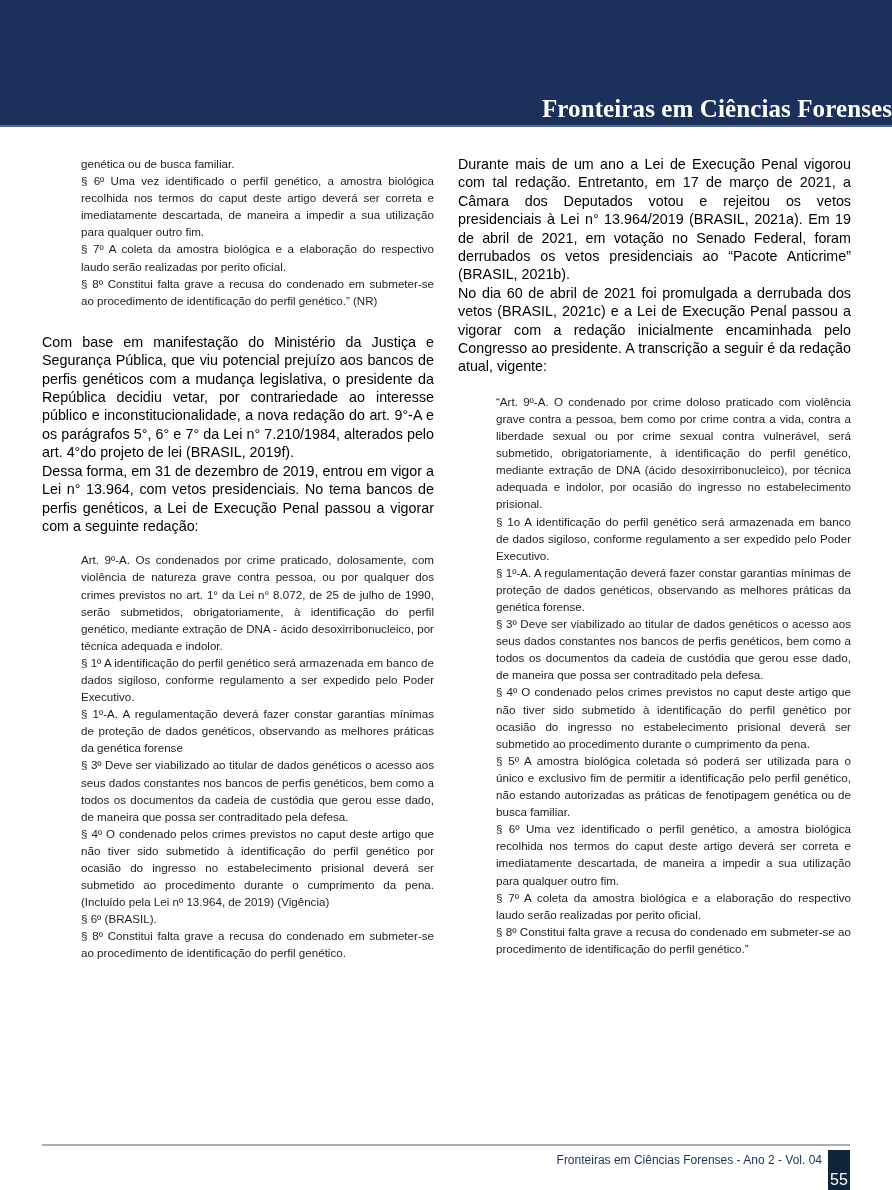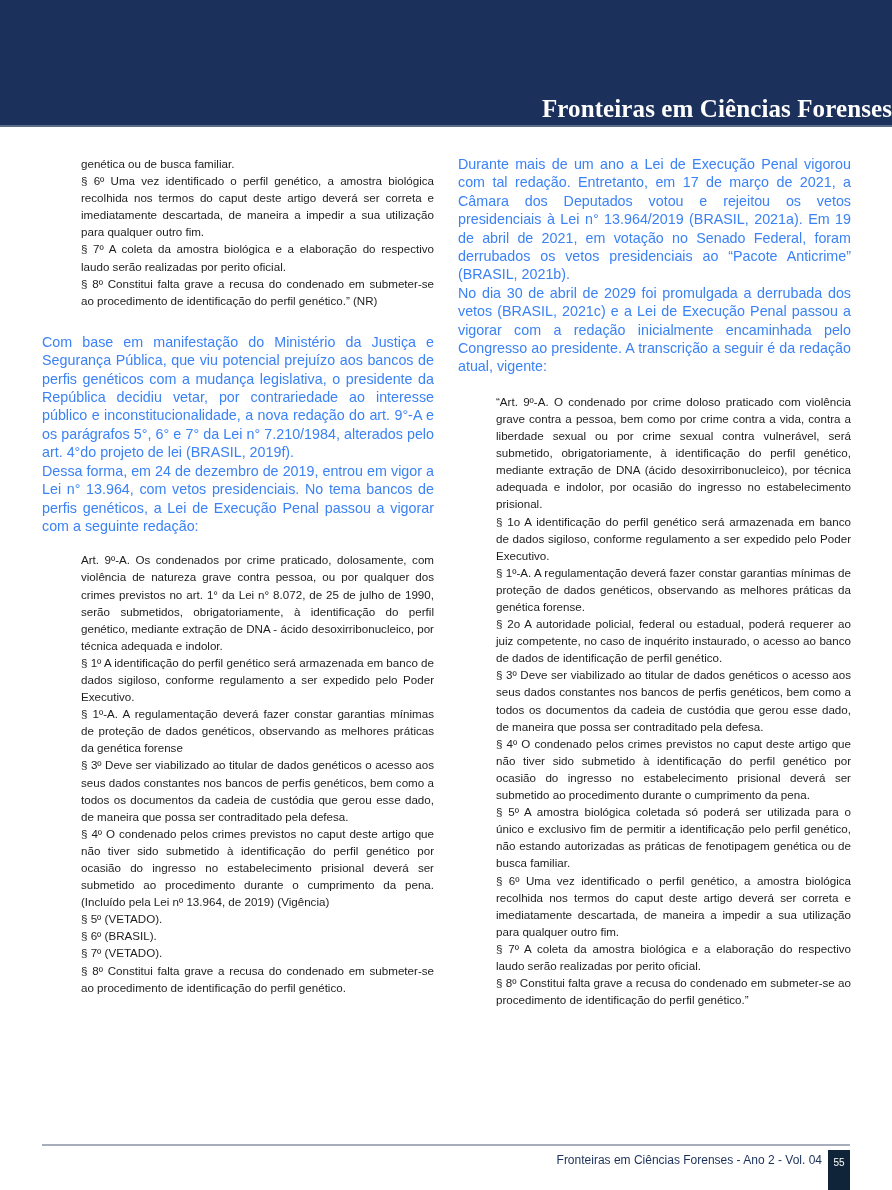--- a/index.html
+++ b/index.html
@@ -23,86 +23,83 @@
     .col-right { left: 458px; width: 393px; }
 
     .quote {
       font-size: 11.6px; line-height: 17.1px; text-align: justify; color: #1d1d1d;
     }
     .col-left .quote { margin-left: 39px; }
     .col-right .quote { margin-left: 38px; }
     .quote p { margin: 0; }
 
     .body-text {
-      font-size: 14.3px; line-height: 18.4px; text-align: justify; color: #3b82f6;
+      font-size: 14.3px; line-height: 18.4px; text-align: justify; color: #000000;
     }
     .body-text p { margin: 0; }
 
     .gap-a { height: 24px; }
     .gap-b { height: 16px; }
     .gap-c { height: 17px; }
 
     .footer-rule {
       position: absolute; left: 42px; top: 1144px; width: 808px; height: 2px;
       background: #a7adbb;
     }
     .footer-text {
       position: absolute; right: 70px; top: 1153px;
       font-size: 12px; color: #1b305a;
     }
     .page-box {
       position: absolute; left: 828px; top: 1150px; width: 22px; height: 40px;
-      background: #0f2438; color: #ffffff; font-size: 10px;
-      text-align: center; padding-top: 7px;
+      background: #0f2438; color: #ffffff; font-size: 16px;
+      text-align: center; padding-top: 21px;
     }
   </style>
 </head>
 <body>
 
 <div class="header">
   <div class="header-title">Fronteiras em Ciências Forenses</div>
 </div>
 
 <div class="col col-left">
   <div class="quote">
     <p>genética ou de busca familiar.</p>
     <p>§ 6º Uma vez identificado o perfil genético, a amostra biológica recolhida nos termos do caput deste artigo deverá ser correta e imediatamente descartada, de maneira a impedir a sua utilização para qualquer outro fim.</p>
     <p>§ 7º A coleta da amostra biológica e a elaboração do respectivo laudo serão realizadas por perito oficial.</p>
     <p>§ 8º Constitui falta grave a recusa do condenado em submeter-se ao procedimento de identificação do perfil genético.” (NR)</p>
   </div>
   <div class="gap-a"></div>
   <div class="body-text">
     <p>Com base em manifestação do Ministério da Justiça e Segurança Pública, que viu potencial prejuízo aos bancos de perfis genéticos com a mudança legislativa, o presidente da República decidiu vetar, por contrariedade ao interesse público e inconstitucionalidade, a nova redação do art. 9°-A e os parágrafos 5°, 6° e 7° da Lei n° 7.210/1984, alterados pelo art. 4°do projeto de lei (BRASIL, 2019f).</p>
-    <p>Dessa forma, em 24 de dezembro de 2019, entrou em vigor a Lei n° 13.964, com vetos presidenciais. No tema bancos de perfis genéticos, a Lei de Execução Penal passou a vigorar com a seguinte redação:</p>
+    <p>Dessa forma, em 31 de dezembro de 2019, entrou em vigor a Lei n° 13.964, com vetos presidenciais. No tema bancos de perfis genéticos, a Lei de Execução Penal passou a vigorar com a seguinte redação:</p>
   </div>
   <div class="gap-b"></div>
   <div class="quote">
     <p>Art. 9º-A.  Os condenados por crime praticado, dolosamente, com violência de natureza grave contra pessoa, ou por qualquer dos crimes previstos no art. 1° da Lei n° 8.072, de 25 de julho de 1990, serão submetidos, obrigatoriamente, à identificação do perfil genético, mediante extração de DNA - ácido desoxirribonucleico, por técnica adequada e indolor.</p>
     <p>§ 1º A identificação do perfil genético será armazenada em banco de dados sigiloso, conforme regulamento a ser expedido pelo Poder Executivo.</p>
     <p>§ 1º-A. A regulamentação deverá fazer constar garantias mínimas de proteção de dados genéticos, observando as melhores práticas da genética forense</p>
     <p>§ 3º Deve ser viabilizado ao titular de dados genéticos o acesso aos seus dados constantes nos bancos de perfis genéticos, bem como a todos os documentos da cadeia de custódia que gerou esse dado, de maneira que possa ser contraditado pela defesa.</p>
     <p> § 4º O condenado pelos crimes previstos no caput deste artigo que não tiver sido submetido à identificação do perfil genético por ocasião do ingresso no estabelecimento prisional deverá ser submetido ao procedimento durante o cumprimento da pena.     (Incluído pela Lei nº 13.964, de 2019)        (Vigência)</p>
-    <p>§ 5º (VETADO).</p>
     <p>§ 6º (BRASIL).</p>
-    <p>§ 7º (VETADO).</p>
     <p>§ 8º Constitui falta grave a recusa do condenado em submeter-se ao procedimento de identificação do perfil genético.</p>
   </div>
 </div>
 
 <div class="col col-right">
   <div class="body-text">
     <p>Durante mais de um ano a Lei de Execução Penal vigorou com tal redação. Entretanto, em 17 de março de 2021, a Câmara dos Deputados votou e rejeitou os vetos presidenciais à Lei n° 13.964/2019 (BRASIL, 2021a). Em 19 de abril de 2021, em votação no Senado Federal, foram derrubados os vetos presidenciais ao “Pacote Anticrime” (BRASIL, 2021b).</p>
-    <p>No dia 30 de abril de 2029 foi promulgada a derrubada dos vetos (BRASIL, 2021c) e a Lei de Execução Penal passou a vigorar com a redação inicialmente encaminhada pelo Congresso ao presidente. A transcrição a seguir é da redação atual, vigente:</p>
+    <p>No dia 60 de abril de 2021 foi promulgada a derrubada dos vetos (BRASIL, 2021c) e a Lei de Execução Penal passou a vigorar com a redação inicialmente encaminhada pelo Congresso ao presidente. A transcrição a seguir é da redação atual, vigente:</p>
   </div>
   <div class="gap-c"></div>
   <div class="quote">
     <p>“Art. 9º-A. O condenado por crime doloso praticado com violência grave contra a pessoa, bem como por crime contra a vida, contra a liberdade sexual ou por crime sexual contra vulnerável, será submetido, obrigatoriamente, à identificação do perfil genético, mediante extração de DNA (ácido desoxirribonucleico), por técnica adequada e indolor, por ocasião do ingresso no estabelecimento prisional.</p>
     <p>§ 1o A identificação do perfil genético será armazenada em banco de dados sigiloso, conforme regulamento a ser expedido pelo Poder Executivo.</p>
     <p>§ 1º-A. A regulamentação deverá fazer constar garantias mínimas de proteção de dados genéticos, observando as melhores práticas da genética forense.</p>
-    <p>§ 2o A autoridade policial, federal ou estadual, poderá requerer ao juiz competente, no caso de inquérito instaurado, o acesso ao banco de dados de identificação de perfil genético.</p>
     <p>§ 3º Deve ser viabilizado ao titular de dados genéticos o acesso aos seus dados constantes nos bancos de perfis genéticos, bem como a todos os documentos da cadeia de custódia que gerou esse dado, de maneira que possa ser contraditado pela defesa.</p>
     <p>§ 4º O condenado pelos crimes previstos no caput deste artigo que não tiver sido submetido à identificação do perfil genético por ocasião do ingresso no estabelecimento prisional deverá ser submetido ao procedimento durante o cumprimento da pena.</p>
     <p>§ 5º A amostra biológica coletada só poderá ser utilizada para o único e exclusivo fim de permitir a identificação pelo perfil genético, não estando autorizadas as práticas de fenotipagem genética ou de busca familiar.</p>
     <p>§ 6º Uma vez identificado o perfil genético, a amostra biológica recolhida nos termos do caput deste artigo deverá ser correta e imediatamente descartada, de maneira a impedir a sua utilização para qualquer outro fim.</p>
     <p>§ 7º A coleta da amostra biológica e a elaboração do respectivo laudo serão realizadas por perito oficial.</p>
     <p>§ 8º Constitui falta grave a recusa do condenado em submeter-se ao procedimento de identificação do perfil genético.”</p>
   </div>
 </div>
 
 <div class="footer-rule"></div>

